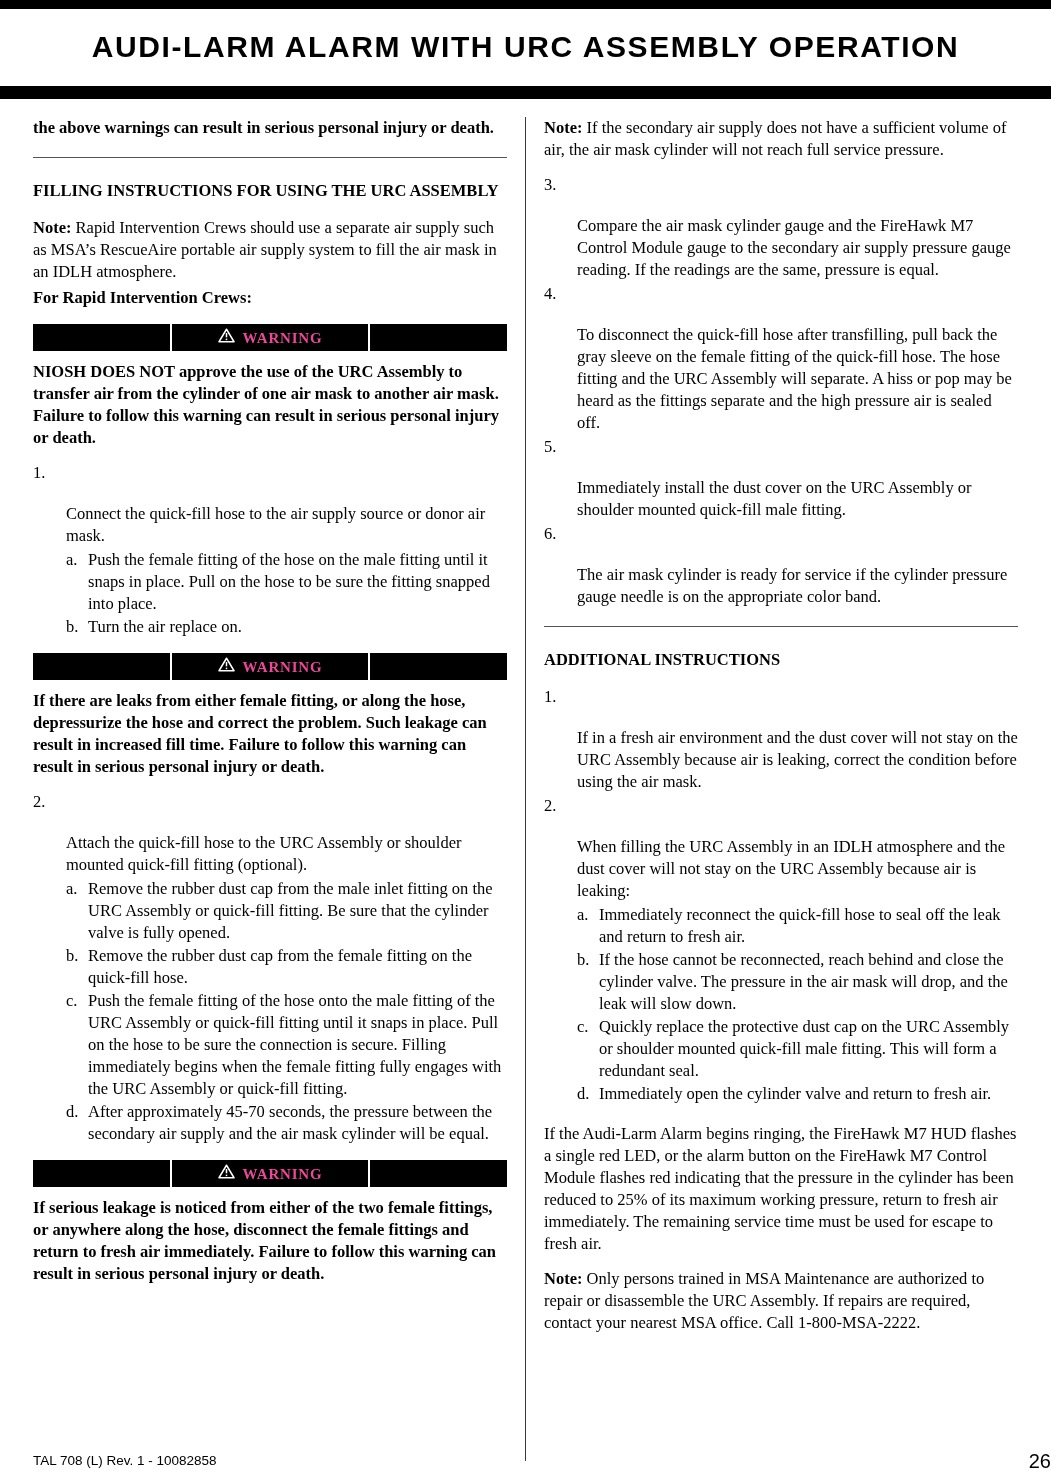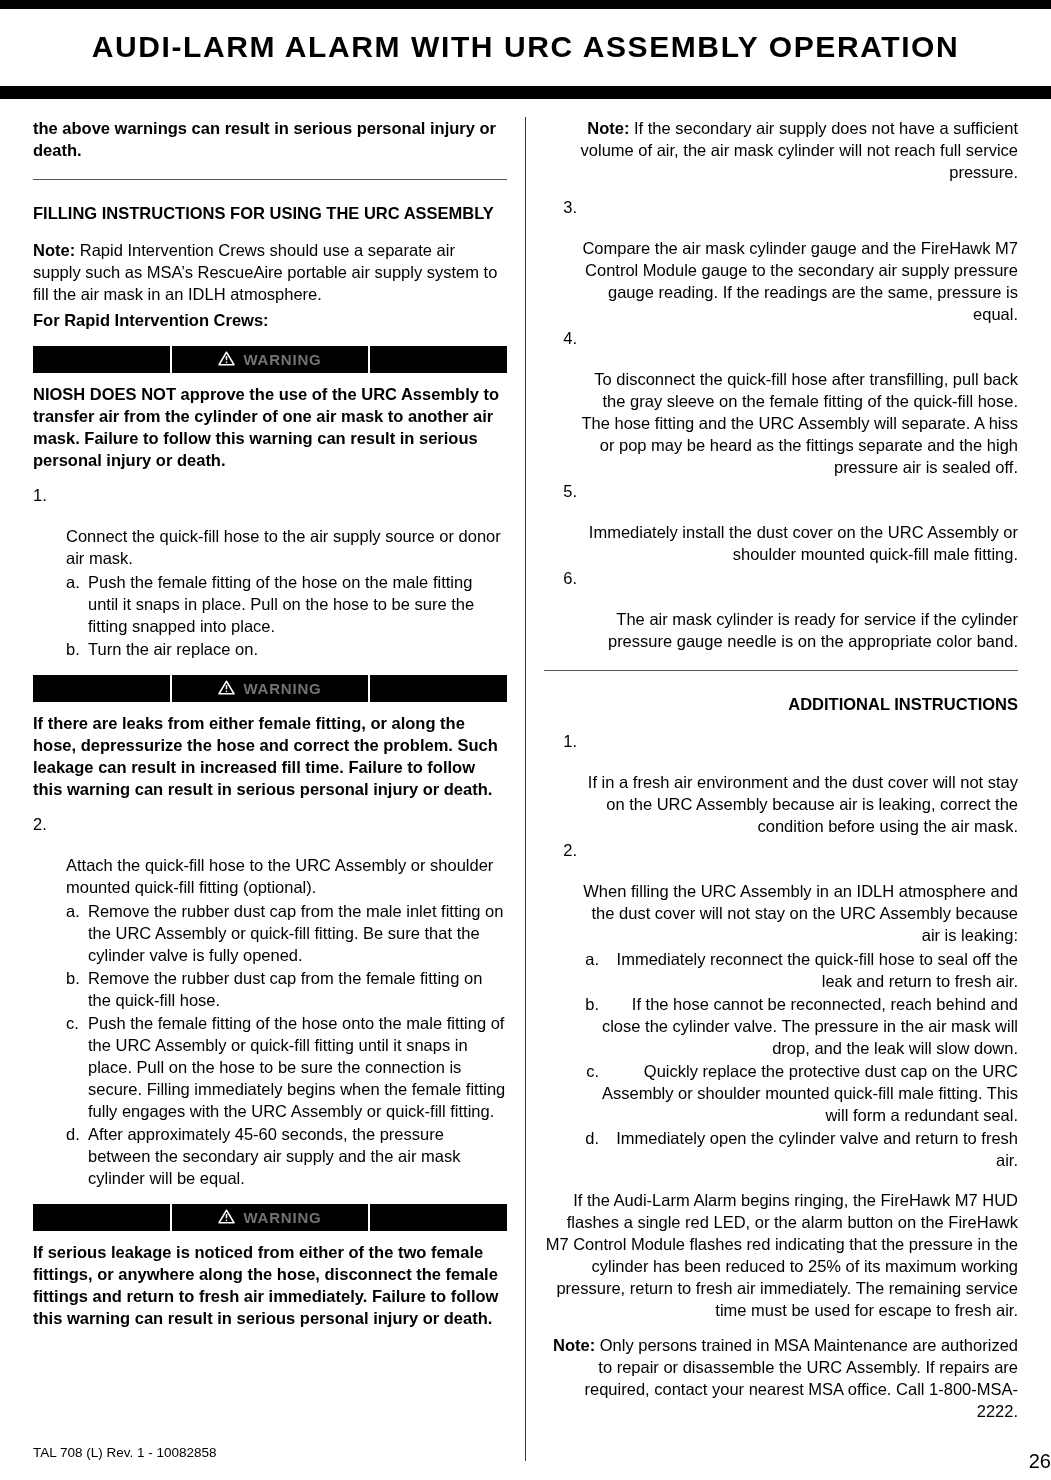--- a/index.html
+++ b/index.html
@@ -28,23 +28,24 @@
     display: flex;
     padding: 18px 33px 0 33px;
     height: 1362px;
     box-sizing: border-box;
   }
   .col {
     flex: 1 1 0;
     font-size: 16.5px;
     line-height: 22px;
     min-width: 0;
+    font-family: Liberation Serif, serif;
   }
   .col-left  { padding-right: 18px; }
-  .col-right { padding-left: 18px; text-align: right; }
+  .col-right { padding-left: 18px; }
   .vdivider { flex: 0 0 1px; background: #3a3a3a; }
 
   .b { font-weight: 700; }
   .para { margin: 0 0 13px 0; }
   .tight { margin-bottom: 4px; }
   .hrline {
     border: none;
     border-top: 1px solid #555;
     height: 0;
     margin: 18px 0 22px 0;
@@ -61,38 +62,38 @@
   }
   .warninner {
     display: flex;
     align-items: center;
     gap: 8px;
     padding: 0 46px;
     border-left: 2px solid #fff;
     border-right: 2px solid #fff;
   }
   .warntext {
-    color: #737373;
+    color: #ec4899;
     font-weight: 700;
     font-size: 15px;
     letter-spacing: 0.8px;
   }
 
   .steps-group { margin-bottom: 13px; }
   .step { display: flex; margin-bottom: 2px; }
   .step-num { flex: 0 0 33px; }
   .step-text { flex: 1 1 auto; margin-top: 41px; }
   .substep { display: flex; margin-left: 33px; margin-bottom: 1px; }
   .sub-label { flex: 0 0 22px; }
   .sub-text { flex: 1 1 auto; }
 
   .footer-ref {
     position: absolute;
     left: 33px;
-    bottom: 20px;
+    bottom: 12px;
     font-size: 13.5px;
   }
   .footer-page {
     position: absolute;
     left: 0; right: 0;
     bottom: 7px;
     text-align: right;
     font-size: 20px;
   }
 </style>
@@ -172,21 +173,21 @@
         <div class="substep">
           <span class="sub-label">b.</span>
           <span class="sub-text">Remove the rubber dust cap from the female fitting on the quick-fill hose.</span>
         </div>
         <div class="substep">
           <span class="sub-label">c.</span>
           <span class="sub-text">Push the female fitting of the hose onto the male fitting of the URC Assembly or quick-fill fitting until it snaps in place. Pull on the hose to be sure the connection is secure. Filling immediately begins when the female fitting fully engages with the URC Assembly or quick-fill fitting.</span>
         </div>
         <div class="substep">
           <span class="sub-label">d.</span>
-          <span class="sub-text">After approximately 45-60 seconds, the pressure between the secondary air supply and the air mask cylinder will be equal.</span>
+          <span class="sub-text">After approximately 45-70 seconds, the pressure between the secondary air supply and the air mask cylinder will be equal.</span>
         </div>
       </div>
 
       <div class="warnbar">
         <span class="warninner">
           <span><svg width="17" height="15" viewBox="0 0 20 18">
                 <path d="M10 1.5 L19 16.5 H1 Z" fill="none" stroke="#fff" stroke-width="1.8" stroke-linejoin="round"></path>
                 <rect x="9.1" y="6" width="1.8" height="5.2" fill="#fff"></rect>
                 <rect x="9.1" y="12.8" width="1.8" height="1.8" fill="#fff"></rect>
               </svg></span>

